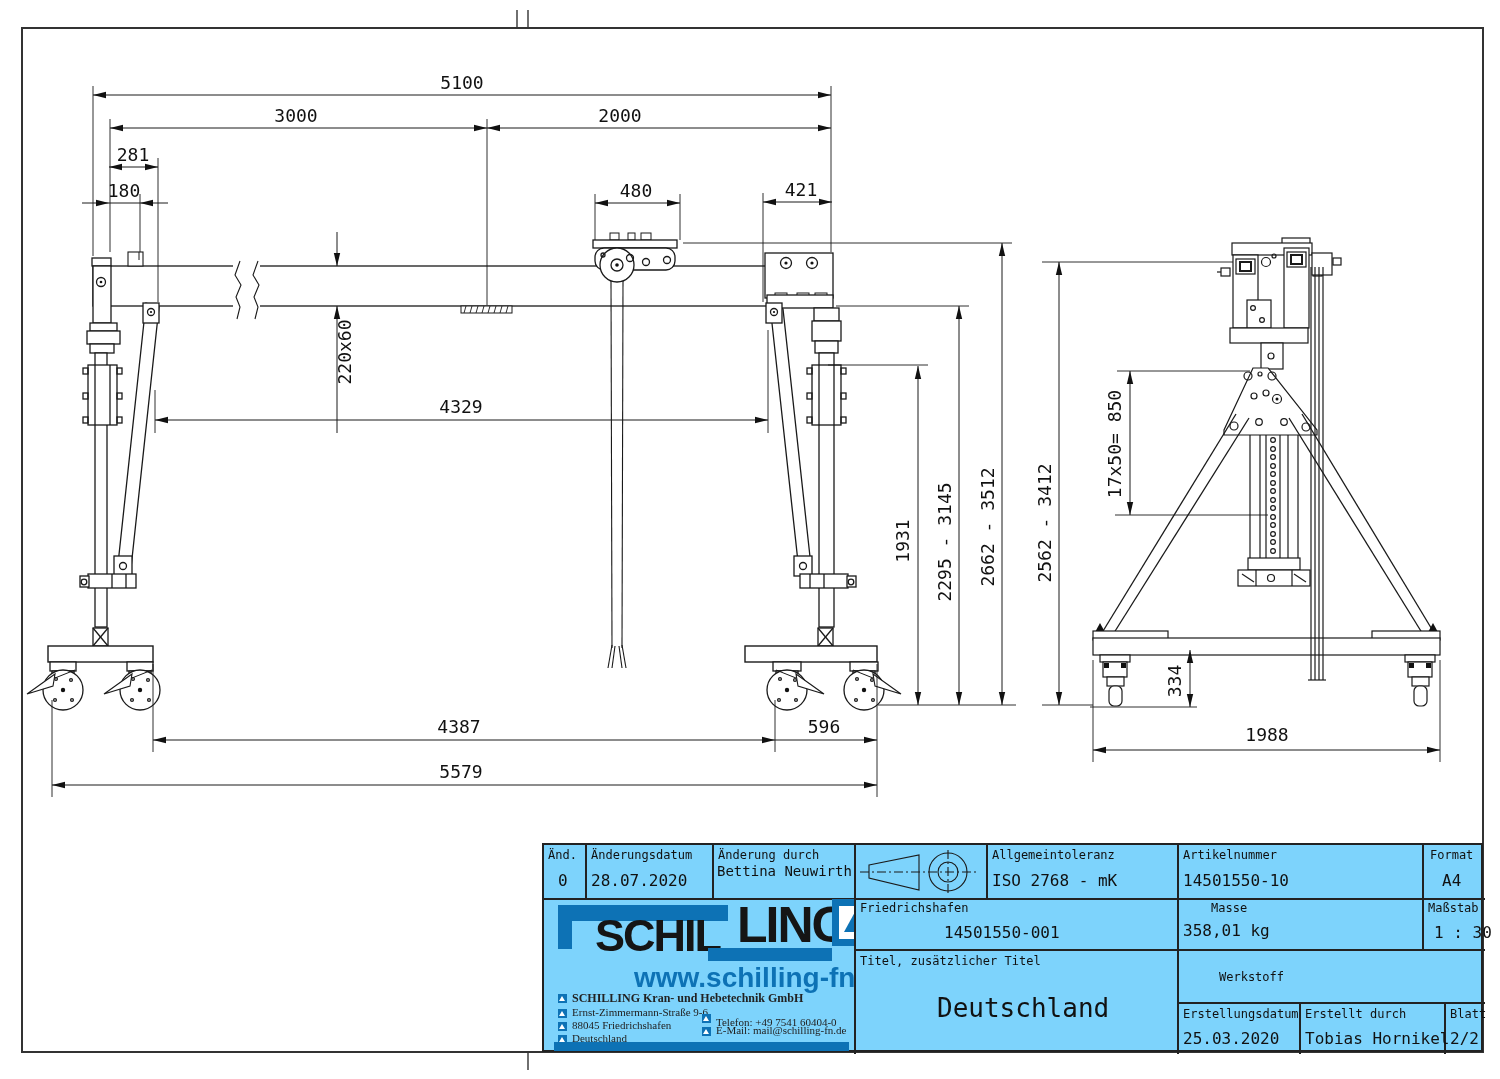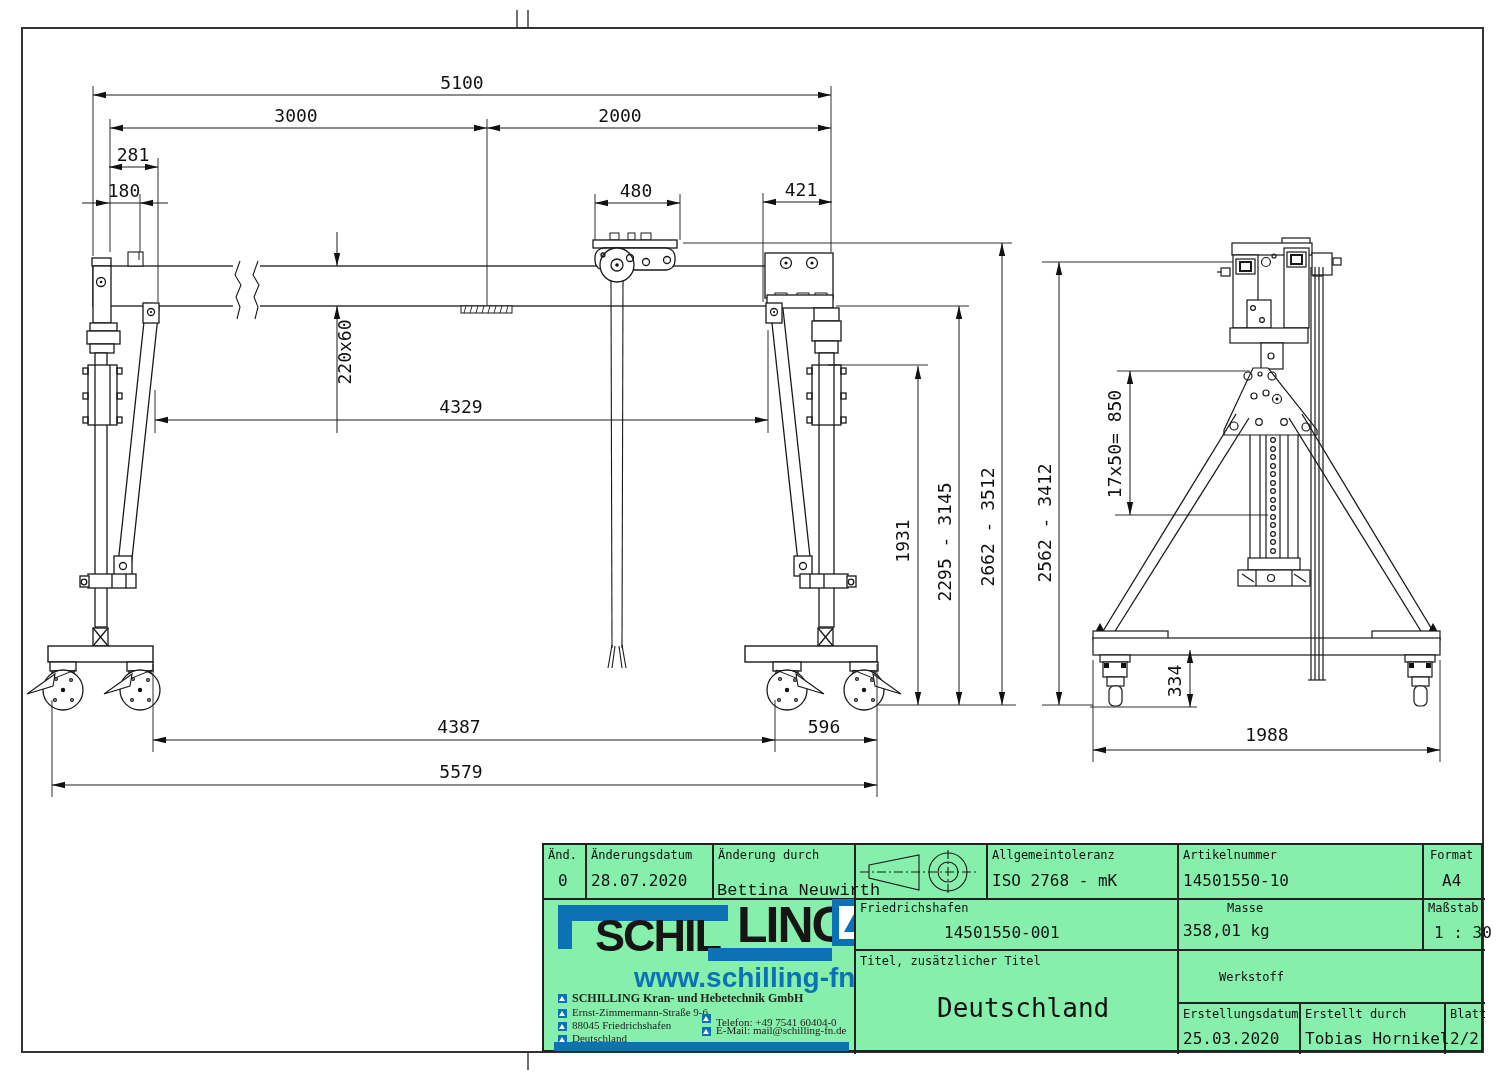--- a/index.html
+++ b/index.html
@@ -1,19 +1,19 @@
 <!DOCTYPE html>
 <html><head>
 <meta charset="utf-8">
 <style>
   html,body{margin:0;padding:0;background:#fff;}
   body{width:1500px;height:1079px;position:relative;font-family:"DejaVu Sans Mono",monospace;color:#111;}
   svg text{fill:#111;}
   .dimtxt{font-family:"DejaVu Sans Mono",monospace;font-size:18px;}
-  #titleblock{position:absolute;left:542px;top:843px;width:941px;height:209px;border:2px solid #222;box-sizing:border-box;background:#86efac;}
+  #titleblock{position:absolute;left:542px;top:843px;width:941px;height:209px;border:2px solid #222;box-sizing:border-box;background:#7dd3fc;}
   .tbline{position:absolute;background:#222;}
   .tb-label{position:absolute;font-size:12px;font-family:"DejaVu Sans Mono",monospace;white-space:nowrap;}
   .tb-value{position:absolute;font-size:16px;font-family:"DejaVu Sans Mono",monospace;white-space:nowrap;}
   .blue{background:#0d72b5;}
   .blt{position:absolute;width:9px;height:9px;background:#0d72b5;}
   .blt i{position:absolute;left:1px;top:2px;width:0;height:0;border-left:3.5px solid transparent;border-right:3.5px solid transparent;border-bottom:5px solid #fff;}
   .logo-txt{position:absolute;font-family:"Liberation Sans","DejaVu Sans",sans-serif;font-weight:bold;color:#151515;white-space:nowrap;margin-left:30px;}
   .addr{position:absolute;font-family:Liberation Serif, serif;font-size:11px;color:#222;white-space:nowrap;}
 </style>
 </head>
@@ -424,41 +424,41 @@
   <div class="tbline" style="left:310px;top:104px;width:631px;height:1.5px;"></div>
   <div class="tbline" style="left:633px;top:157px;width:308px;height:1.5px;"></div>
   <div class="tbline" style="left:755px;top:157px;width:1.5px;height:52px;"></div>
   <div class="tbline" style="left:900px;top:157px;width:1.5px;height:52px;"></div>
 
   <div class="tb-label" style="left:4px;top:3px;">Änd.</div>
   <div class="tb-value" style="left:14px;top:26px;">0</div>
   <div class="tb-label" style="left:47px;top:3px;">Änderungsdatum</div>
   <div class="tb-value" style="left:47px;top:26px;">28.07.2020</div>
   <div class="tb-label" style="left:174px;top:3px;">Änderung durch</div>
-  <div class="tb-value" style="left:173px;top:36px;font-size:17px;font-family:Liberation Mono, monospace;">Bettina Neuwirth</div>
+  <div class="tb-value" style="left:173px;top:18px;font-size:14px;">Bettina Neuwirth</div>
   <div class="tb-label" style="left:448px;top:3px;">Allgemeintoleranz</div>
   <div class="tb-value" style="left:448px;top:26px;">ISO 2768 - mK</div>
   <div class="tb-label" style="left:639px;top:3px;">Artikelnummer</div>
   <div class="tb-value" style="left:639px;top:26px;">14501550-10</div>
   <div class="tb-label" style="left:886px;top:3px;">Format</div>
   <div class="tb-value" style="left:898px;top:26px;">A4</div>
 
   <svg width="130" height="51" viewBox="0 0 130 51" style="position:absolute;left:311px;top:1px;">
     <g stroke="#1a1a1a" fill="none" stroke-width="1.1">
       <polygon points="14,19 64,9 64,44 14,32"></polygon>
       <line x1="5" y1="26" x2="123" y2="26" stroke-dasharray="9 3 2 3"></line>
       <circle cx="93" cy="26" r="19"></circle>
       <circle cx="93" cy="26" r="10"></circle>
       <line x1="93" y1="4" x2="93" y2="48" stroke-dasharray="9 3 2 3"></line>
     </g>
   </svg>
 
   <div class="tb-label" style="left:316px;top:56px;">Friedrichshafen</div>
   <div class="tb-value" style="left:400px;top:78px;">14501550-001</div>
-  <div class="tb-label" style="left:655px;top:56px;padding-left:28px;">Masse</div>
+  <div class="tb-label" style="left:639px;top:56px;padding-left:28px;">Masse</div>
   <div class="tb-value" style="left:639px;top:76px;">358,01 kg</div>
   <div class="tb-label" style="left:884px;top:56px;">Maßstab</div>
   <div class="tb-value" style="left:890px;top:78px;">1 : 30</div>
 
   <div class="tb-label" style="left:316px;top:109px;text-align:right;">Titel, zusätzlicher Titel</div>
   <div class="tb-value" style="left:393px;top:148px;font-size:26px;">Deutschland</div>
   <div class="tb-label" style="left:639px;top:125px;margin-left:36px;">Werkstoff</div>
   <div class="tb-label" style="left:639px;top:162px;">Erstellungsdatum</div>
   <div class="tb-value" style="left:639px;top:184px;">25.03.2020</div>
   <div class="tb-label" style="left:761px;top:162px;">Erstellt durch</div>

